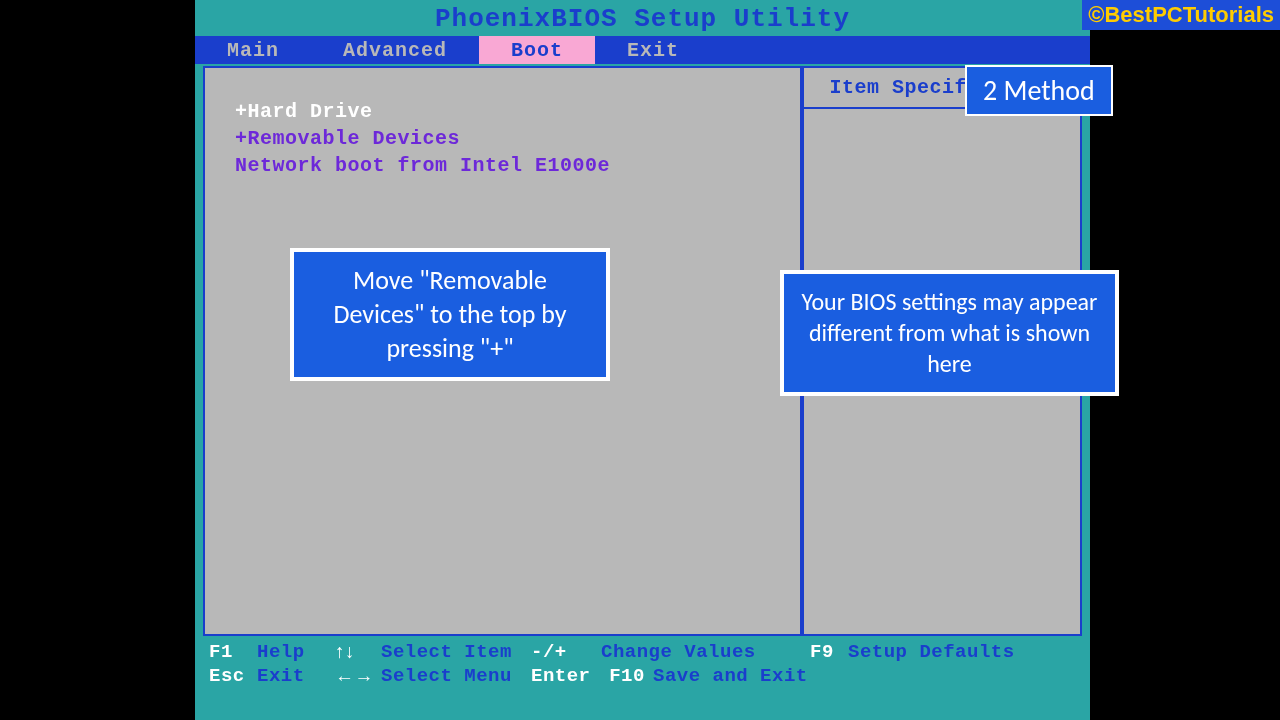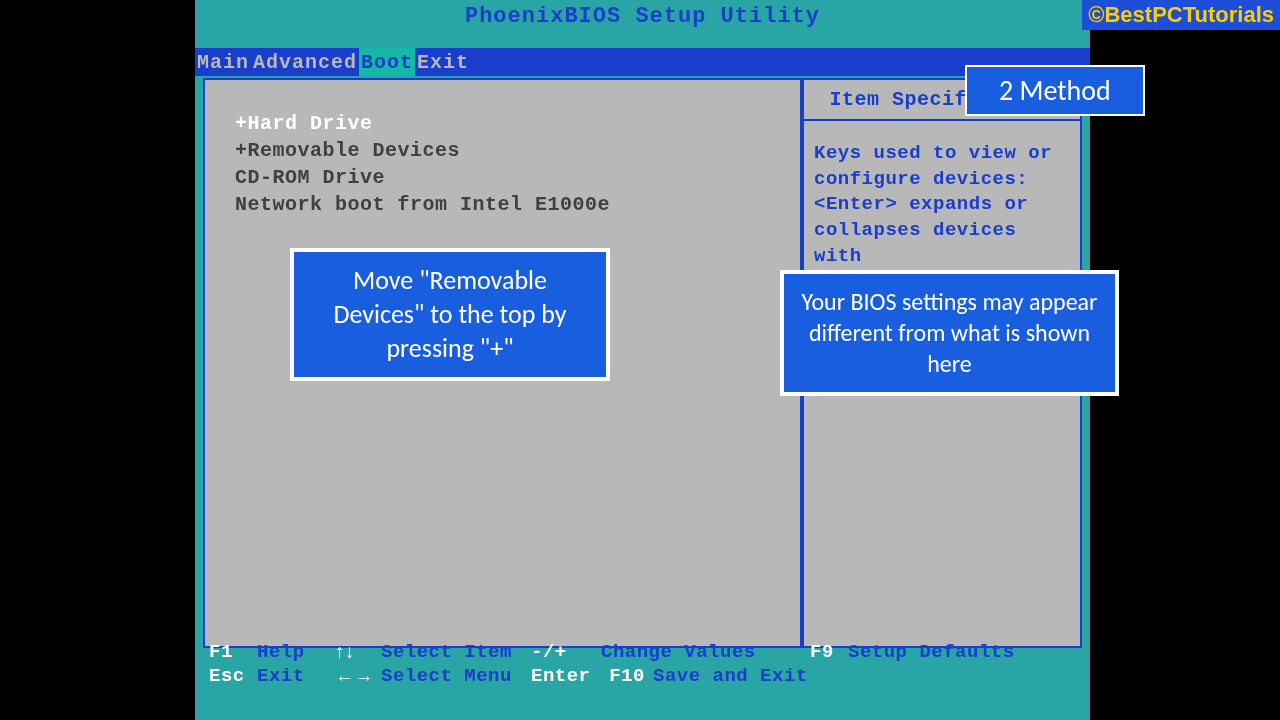--- a/index.html
+++ b/index.html
@@ -24,42 +24,42 @@
     font-weight: bold;
     font-size: 22px;
     padding: 2px 6px;
     z-index: 50;
   }
   
   .title-bar {
     text-align: center;
     color: #1a3ecc;
     font-weight: bold;
-    font-size: 22px;
-    padding: 4px 0 19px 0;
+    font-size: 26px;
+    padding: 4px 0 2px 0;
     letter-spacing: 1px;
   }
   
   .menu-bar {
     background: #1a3ecc;
     display: flex;
     height: 28px;
     align-items: stretch;
   }
   .menu-bar .tab {
     color: #b8b8b8;
-    padding: 2px 2px;
+    padding: 2px 32px;
     font-size: 20px;
     font-weight: bold;
     display: flex;
     align-items: center;
     letter-spacing: 1px;
   }
   .menu-bar .tab.active {
-    background: #14b8a6;
+    background: #f9a8d4;
     color: #1a3ecc;
   }
   
   .content {
     display: flex;
     height: 570px;
     gap: 0;
     padding: 0 8px;
     margin-top: 2px;
   }
@@ -96,21 +96,21 @@
   }
   
   .boot-list { list-style: none; }
   .boot-list li {
     font-size: 20px;
     font-weight: bold;
     line-height: 1.35;
     letter-spacing: 0.5px;
   }
   .boot-list .white { color: #fff; }
-  .boot-list .blue { color: #404040; }
+  .boot-list .blue { color: #6d28d9; }
   
   .footer {
     position: absolute;
     bottom: 25px;
     left: 8px;
     right: 8px;
     padding: 6px 6px;
     margin-top: 47px;
   }
   .footer-row {
@@ -143,21 +143,21 @@
     z-index: 40;
   }
   .callout.move { left: 290px; top: 248px; width: 320px; }
   .callout.diff { left: 780px; top: 270px; width: 339px; font-size: 24px; }
   .badge {
     position: absolute;
     background: #1a5ee0;
     color: #fff;
     font-family: Calibri, Arial, sans-serif;
     font-size: 28px;
-    padding: 6px 32px;
+    padding: 6px 16px;
     left: 965px;
     top: 65px;
     z-index: 40;
     border: 2px solid #fff;
   }
 </style>
 </head>
 <body>
 
 <div class="watermark">©BestPCTutorials</div>
@@ -170,28 +170,26 @@
     <div class="tab">Advanced</div>
     <div class="tab active">Boot</div>
     <div class="tab">Exit</div>
   </div>
 
   <div class="content">
     <div class="panel main-panel">
       <ul class="boot-list">
         <li class="white">+Hard Drive</li>
         <li class="blue">+Removable Devices</li>
-        <li class="blue"> CD-ROM Drive</li>
         <li class="blue"> Network boot from Intel E1000e</li>
       </ul>
     </div>
     <div class="panel help-panel">
       <div class="help-title">Item Specific Help</div>
       <div class="help-body">
-        <div>Keys used to view or configure devices: &lt;Enter&gt; expands or collapses devices with</div>
         <div style="height:220px"></div>
       </div>
     </div>
   </div>
 
   <div class="footer">
     <div class="footer-row">
       <span class="k">F1</span>
       <span class="a">Help</span>
       <span class="k2 arrow">↑↓</span>

